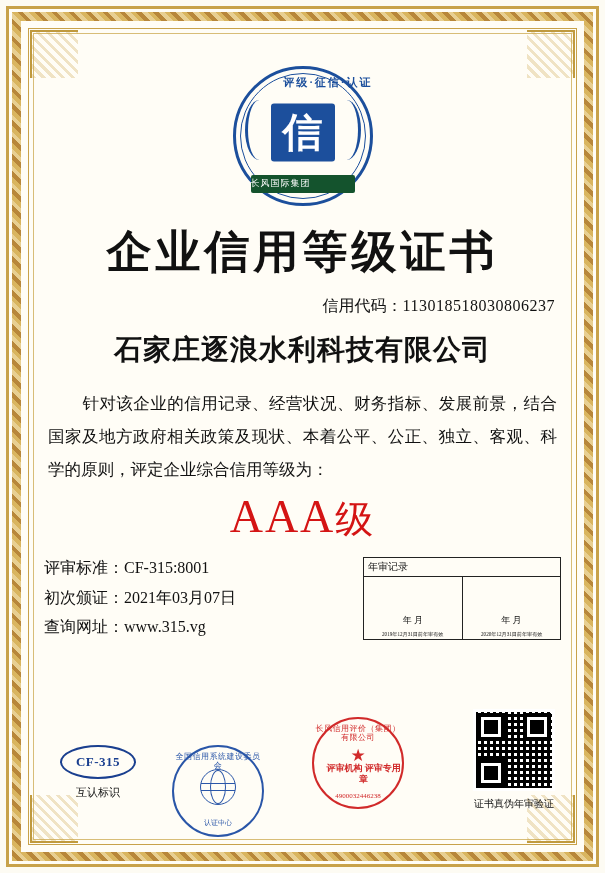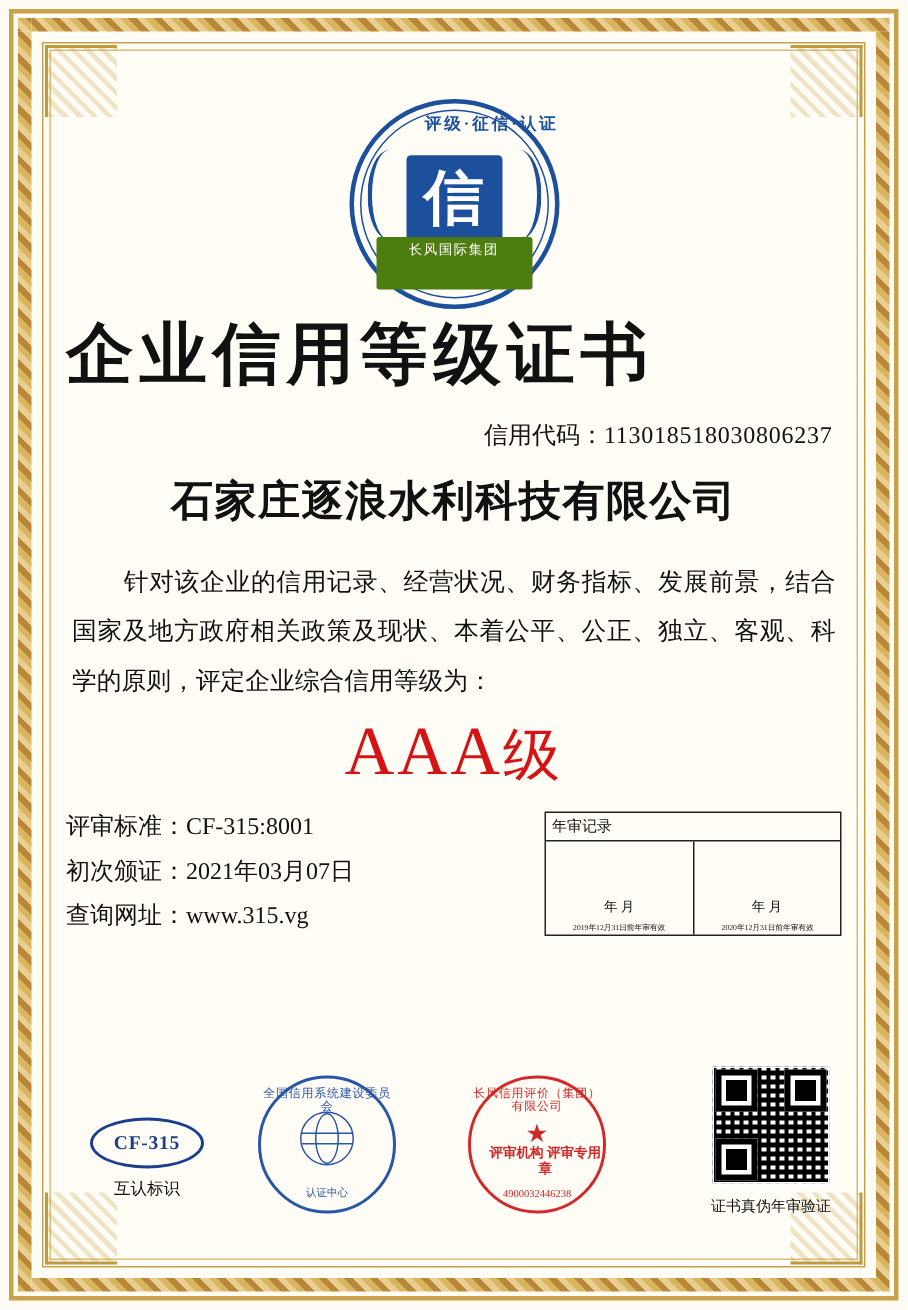--- a/index.html
+++ b/index.html
@@ -97,26 +97,26 @@
     text-align: right;
     font-size: 11px;
     color: #1c4f9c;
     letter-spacing: 2px;
     font-weight: bold;
   }
   .emblem .bottom-band {
     position: absolute;
     bottom: 13px;
     left: 18px; right: 18px;
-    height: 35px;
-    background: #4d7c0f;
+    height: 18px;
+    background: #14532d;
     border-radius: 2px;
     color: #fff;
     font-size: 9px;
-    text-align: center;
+    text-align: left;
     line-height: 17px;
     letter-spacing: 1px;
   }
   .emblem .center-char {
     position: absolute;
     left: 50%;
     top: 50%;
     transform: translate(-50%, -56%);
     width: 64px;
     height: 58px;
@@ -135,21 +135,22 @@
     width: 26px;
     height: 60px;
     border-left: 3px solid #1c4f9c;
     border-radius: 60% 0 0 60%;
   }
   .emblem .leaf.l { left: 12px; }
   .emblem .leaf.r { right: 12px; transform: scaleX(-1); }
 
   
   .main-title {
-    text-align: left;
+    margin-top: 16px;
+    text-align: center;
     font-size: 45px;
     font-weight: bold;
     letter-spacing: 4px;
     color: #111;
     font-family: "Liberation Serif", "DejaVu Serif", serif;
   }
   .code-line {
     margin-top: 14px;
     text-align: right;
     padding-right: 6px;
@@ -278,20 +279,21 @@
     border-radius: 50%;
     position: relative;
   }
   .seal-blue {
     left: 128px;
     top: 12px;
   }
   .seal-blue .seal-round {
     border: 2.5px solid #2a56a8;
     color: #2a56a8;
+    margin-top: 28px;
   }
   .seal-red {
     left: 268px;
     top: 12px;
   }
   .seal-red .seal-round {
     border: 2.5px solid #d12a2a;
     color: #d12a2a;
   }
   .seal-round .arc-top {

